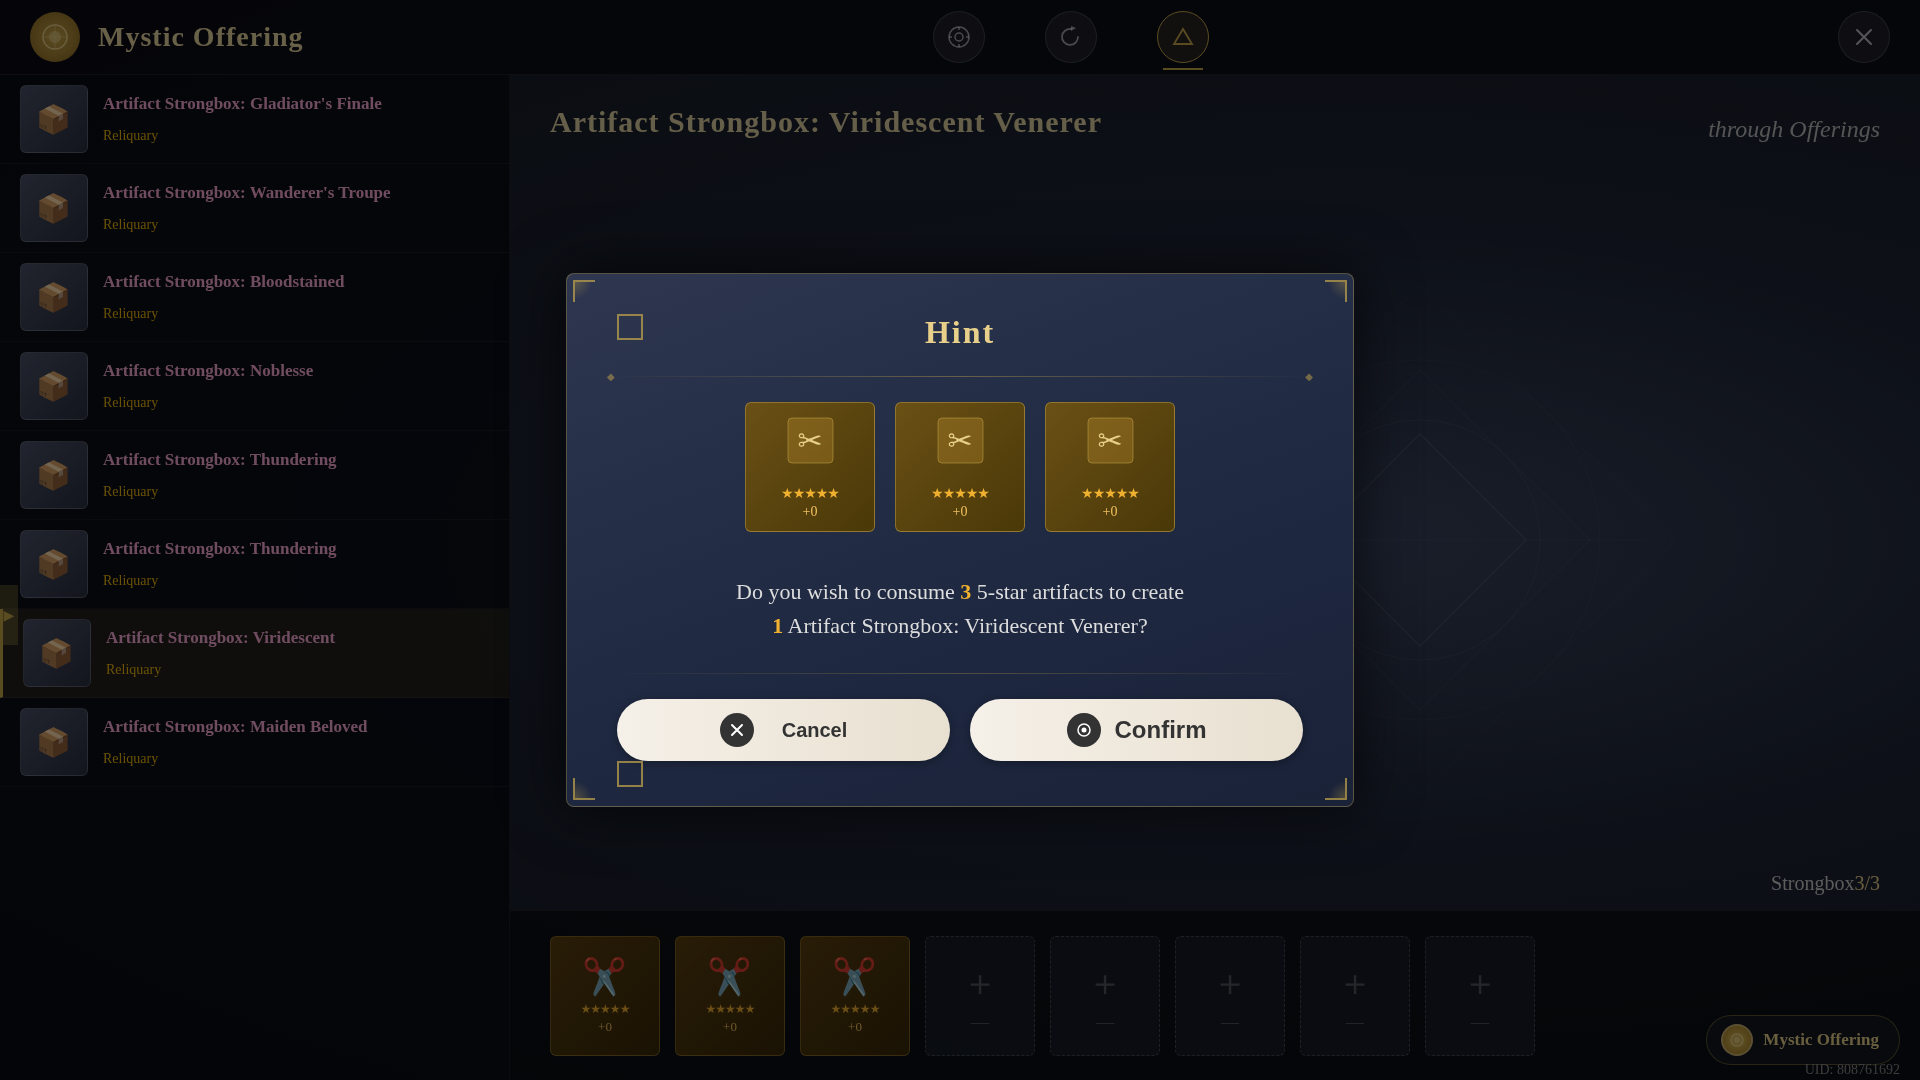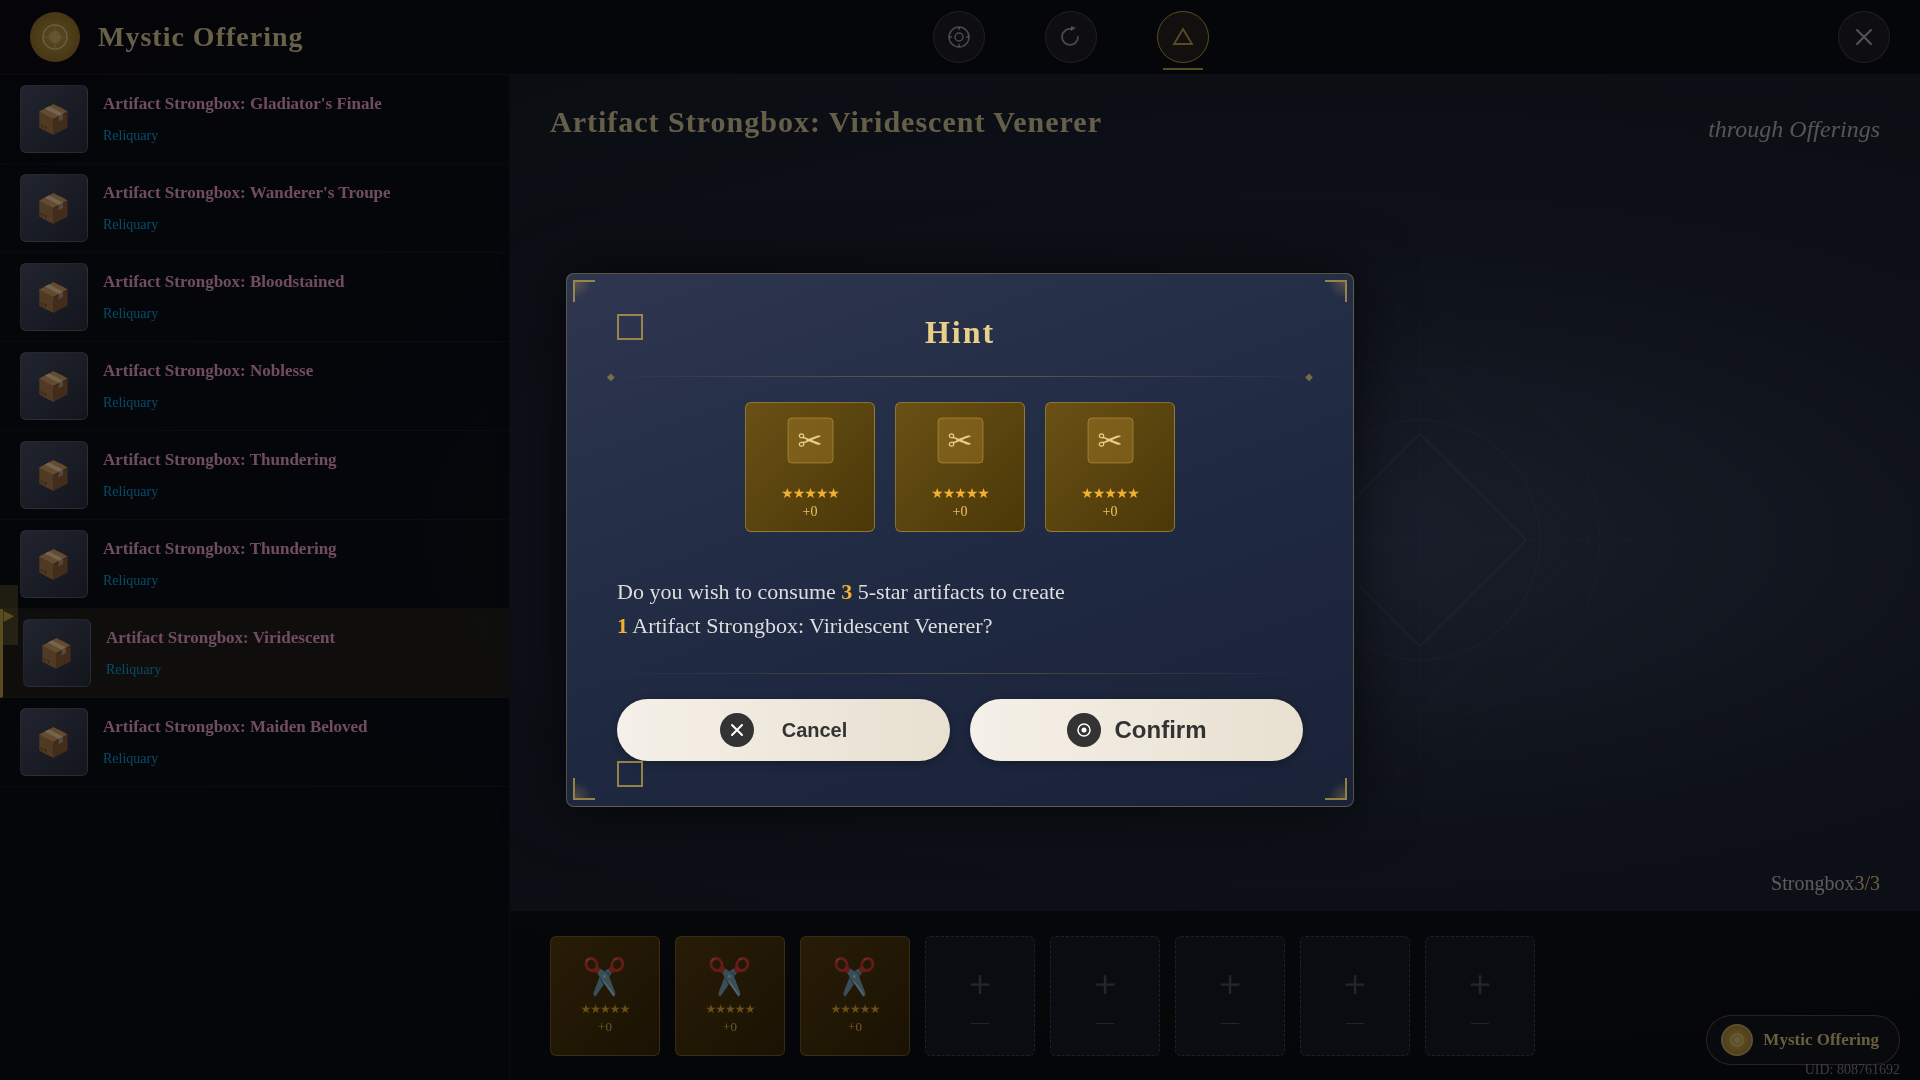--- a/index.html
+++ b/index.html
@@ -158,21 +158,21 @@
       font-size: 28px;
     }
 
     .list-item-text .item-name {
       color: #f9a8d4;
       font-size: 17px;
       font-weight: bold;
     }
 
     .list-item-text .item-sub {
-      color: #0ea5e9;
+      color: #eab308;
       font-size: 14px;
       margin-top: 14px;
     }
 
     .left-scroll-arrow {
       position: absolute;
       left: 0;
       top: 50%;
       transform: translateY(-50%);
       width: 18px;
@@ -471,20 +471,21 @@
       letter-spacing: -1px;
     }
 
     .modal-artifact-plus {
       color: #f0c060;
       font-size: 14px;
       margin-top: 2px;
     }
 
     .modal-text {
+      text-align: center;
       color: #ddd;
       font-size: 22px;
       line-height: 1.55;
       margin-bottom: 30px;
       margin-top: 43px;
     }
 
     .modal-text .highlight {
       color: #f0b030;
       font-weight: bold;

